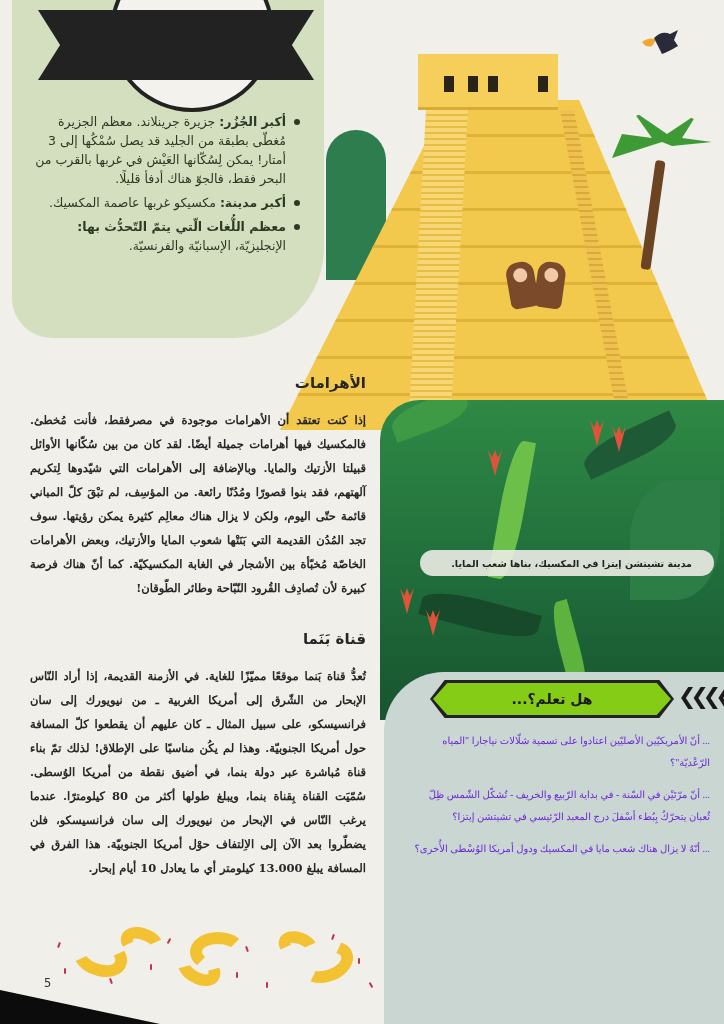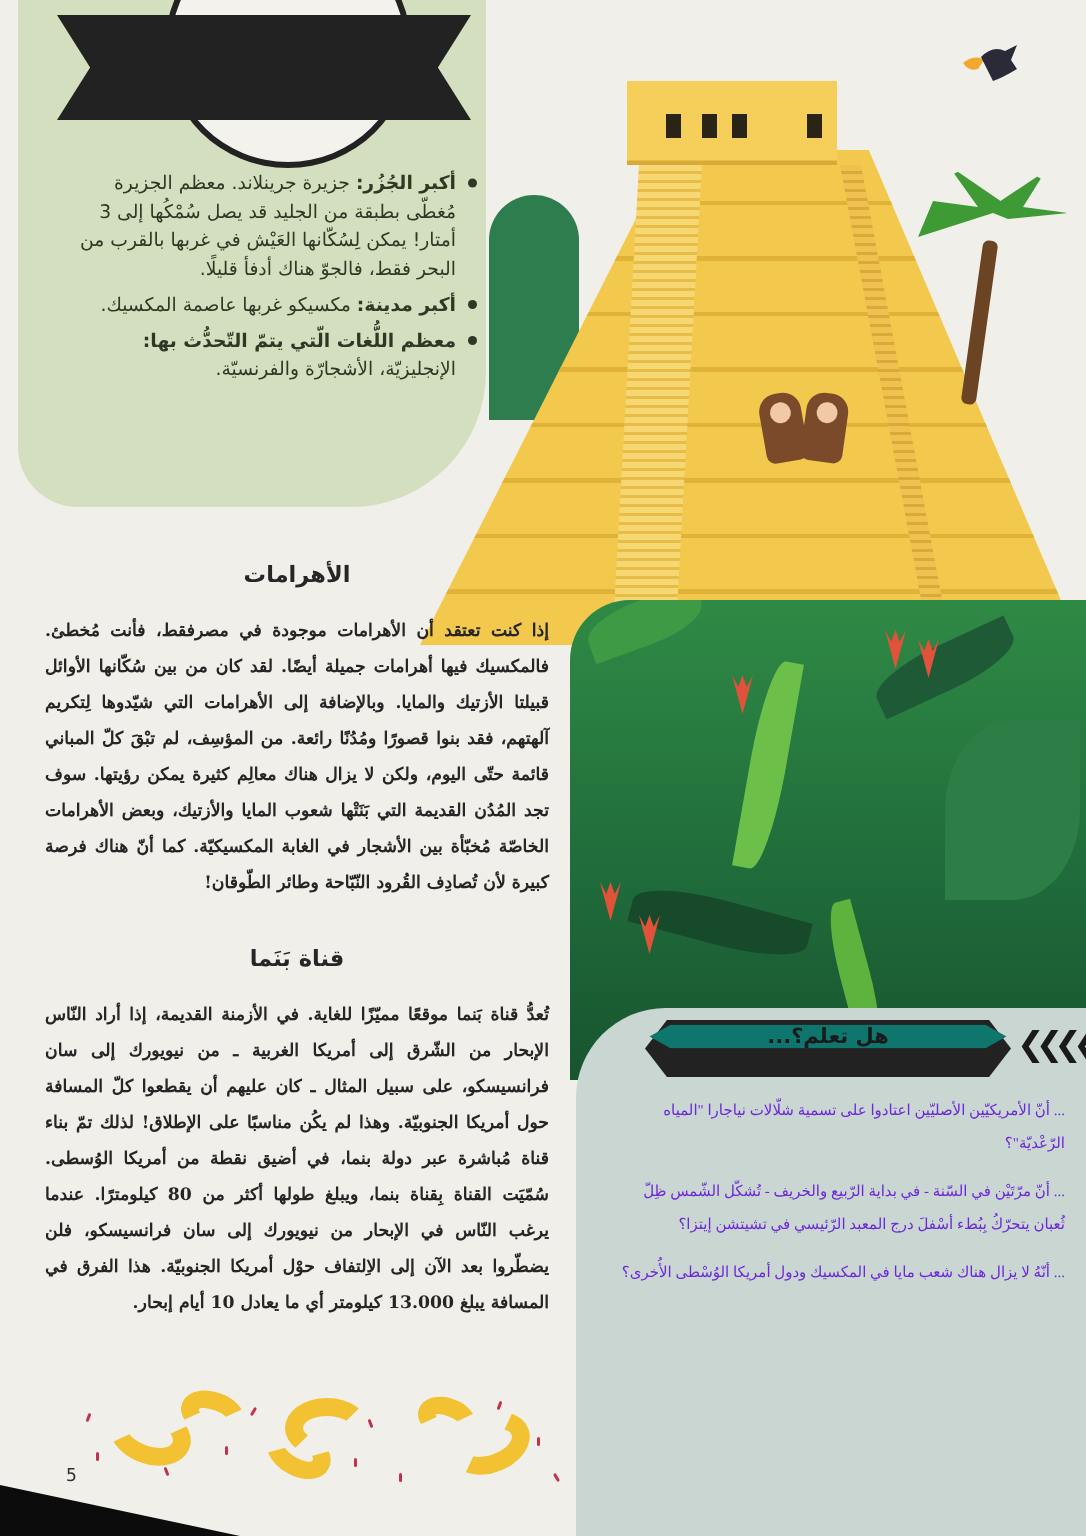--- a/index.html
+++ b/index.html
@@ -26,21 +26,21 @@
   }
   .banner-outline {
     position: absolute; left: 26px; top: 10px; width: 276px; height: 70px;
     background: #222;
     clip-path: polygon(0 0, 100% 0, 92% 50%, 100% 100%, 0 100%, 8% 50%);
   }
   .banner-sub { font-size: 12px; color: #444; line-height: 16px; }
   .banner-title { font-size: 18px; font-weight: bold; color: #1a1a1a; line-height: 22px; }
 
   .facts-list {
-    position: absolute; right: 4px; top: 112px; width: 268px;
+    position: absolute; right: 22px; top: 112px; width: 268px;
     direction: rtl; list-style: none; font-size: 12.5px; line-height: 19px; color: #2c3a25;
   }
   .facts-list li { position: relative; padding-right: 16px; margin-bottom: 5px; }
   .facts-list li::before {
     content: ""; position: absolute; right: 2px; top: 7px; width: 6px; height: 6px;
     background: #2c3a25; border-radius: 50%;
   }
   .fact-key { font-weight: bold; }
 
   
@@ -101,33 +101,33 @@
 
   .caption {
     position: absolute; left: 420px; top: 550px; width: 294px; height: 26px;
     background: rgba(236,236,230,0.9); border-radius: 13px;
     direction: rtl; font-size: 9.5px; font-weight: bold; color: #222;
     display: flex; align-items: center; padding-right: 22px;
   }
 
   
   .article { position: absolute; left: 30px; width: 336px; direction: rtl; font-family: "DejaVu Serif", serif; color: #262626; }
-  .article h2 { font-size: 15px; font-weight: bold; margin-bottom: 4px; line-height: 22px; font-family: "DejaVu Sans", sans-serif; text-align: center; }
+  .article h2 { font-size: 15px; font-weight: bold; margin-bottom: 4px; line-height: 22px; font-family: "DejaVu Sans", sans-serif; }
   .article p { font-size: 11.5px; line-height: 24px; text-align: justify; font-weight: bold; margin-top: 14px; }
   .article-pyramids { top: 372px; }
   .article-panama { top: 628px; }
 
   
   .dyk-panel {
     position: absolute; left: 384px; top: 672px; width: 340px; height: 352px;
     background: #c9d6d1; border-radius: 60px 0 0 0;
   }
   .dyk-banner-wrap { position: absolute; left: 430px; top: 680px; width: 244px; height: 38px; background: #222;
     clip-path: polygon(6% 0, 94% 0, 100% 50%, 94% 100%, 6% 100%, 0 50%); }
-  .dyk-banner { position: absolute; left: 433px; top: 683px; width: 238px; height: 16px; background: #0f766e;
+  .dyk-banner { position: absolute; left: 433px; top: 683px; width: 238px; height: 32px; background: #84cc16;
     clip-path: polygon(6% 0, 94% 0, 100% 50%, 94% 100%, 6% 100%, 0 50%);
     display: flex; align-items: center; justify-content: center; direction: rtl;
     font-size: 14px; font-weight: bold; color: #1a1a1a; }
   .dyk-chevrons { position: absolute; left: 678px; top: 682px; font-size: 22px; font-weight: bold; color: #1a1a1a; letter-spacing: -6px; line-height: 30px; }
   .dyk-list { position: absolute; left: 410px; top: 730px; width: 300px; direction: rtl; list-style: none; font-size: 10px; line-height: 22px; color: #6d28d9; font-family: Liberation Serif, serif; }
   .dyk-list li { margin-bottom: 10px; }
 
   
   .bananas { position: absolute; left: 40px; top: 928px; width: 340px; height: 76px; }
   .banana {
@@ -151,21 +151,21 @@
     <div class="banner-circle"></div>
     <div class="banner-outline"></div>
     <ul class="facts-list">
       <li>
         <span class="fact-key">أكبر الجُزُر:</span><span> جزيرة جرينلاند. معظم الجزيرة مُغطّى بطبقة من الجليد قد يصل سُمْكُها إلى 3 أمتار! يمكن لِسُكّانها العَيْش في غربها بالقرب من البحر فقط، فالجوّ هناك أدفأ قليلًا.</span>
       </li>
       <li>
         <span class="fact-key">أكبر مدينة:</span><span> مكسيكو غربها عاصمة المكسيك.</span>
       </li>
       <li>
-        <span class="fact-key">معظم اللُّغات الّتي يتمّ التّحدُّث بها:</span><span> الإنجليزيّة، الأشجارّة والفرنسيّة.</span>
+        <span class="fact-key">معظم اللُّغات الّتي يتمّ التّحدُّث بها:</span><span> الإنجليزيّة، الإسبانيّة والفرنسيّة.</span>
       </li>
     </ul>
   </div>
 
   <div class="illustration">
     <div class="bush-left"></div>
     <div class="pyramid-body"></div>
     <div class="pyramid-steps"></div>
     <div class="temple-top">
       <div class="temple-window" style="left:26px"></div>
@@ -193,20 +193,21 @@
     <div class="leaf" style="left:250px; top:80px; width:90px; height:120px; background:#2c7d46"></div>
     <div class="leaf" style="left:40px; top:200px; width:120px; height:30px; background:#174a2a; transform:rotate(15deg)"></div>
     <div class="leaf" style="left:180px; top:200px; width:20px; height:100px; background:#5db33e; transform:rotate(-15deg)"></div>
     <div class="flower" style="left:210px; top:20px"></div>
     <div class="flower" style="left:232px; top:26px"></div>
     <div class="flower" style="left:108px; top:50px"></div>
     <div class="flower" style="left:20px; top:188px"></div>
     <div class="flower" style="left:46px; top:210px"></div>
   </div>
 
+  <div class="caption">مدينة تشيتشن إيتزا في المكسيك، بناها شعب المايا.</div>
 
   <div class="article article-pyramids">
     <h2>الأهرامات</h2>
     <p>إذا كنت تعتقد أن الأهرامات موجودة في مصرفقط، فأنت مُخطئ. فالمكسيك فيها أهرامات جميلة أيضًا. لقد كان من بين سُكّانها الأوائل قبيلتا الأزتيك والمايا. وبالإضافة إلى الأهرامات التي شيّدوها لِتكريم آلهتهم، فقد بنوا قصورًا ومُدُنًا رائعة. من المؤسِف، لم تبْقَ كلّ المباني قائمة حتّى اليوم، ولكن لا يزال هناك معالِم كثيرة يمكن رؤيتها. سوف تجد المُدُن القديمة التي بَنَتْها شعوب المايا والأزتيك، وبعض الأهرامات الخاصّة مُخبّأة بين الأشجار في الغابة المكسيكيّة. كما أنّ هناك فرصة كبيرة لأن تُصادِف القُرود النّبّاحة وطائر الطّوقان!</p>
   </div>
 
   <div class="article article-panama">
     <h2>قناة بَنَما</h2>
     <p>تُعدُّ قناة بَنما موقعًا مميّزًا للغاية. في الأزمنة القديمة، إذا أراد النّاس الإبحار من الشّرق إلى أمريكا الغربية ـ من نيويورك إلى سان فرانسيسكو، على سبيل المثال ـ كان عليهم أن يقطعوا كلّ المسافة حول أمريكا الجنوبيّة. وهذا لم يكُن مناسبًا على الإطلاق! لذلك تمّ بناء قناة مُباشرة عبر دولة بنما، في أضيق نقطة من أمريكا الوُسطى. سُمّيَت القناة بِقناة بنما، ويبلغ طولها أكثر من 80 كيلومترًا. عندما يرغب النّاس في الإبحار من نيويورك إلى سان فرانسيسكو، فلن يضطّروا بعد الآن إلى الاِلتفاف حوْل أمريكا الجنوبيّة. هذا الفرق في المسافة يبلغ 13.000 كيلومتر أي ما يعادل 10 أيام إبحار.</p>
   </div>

